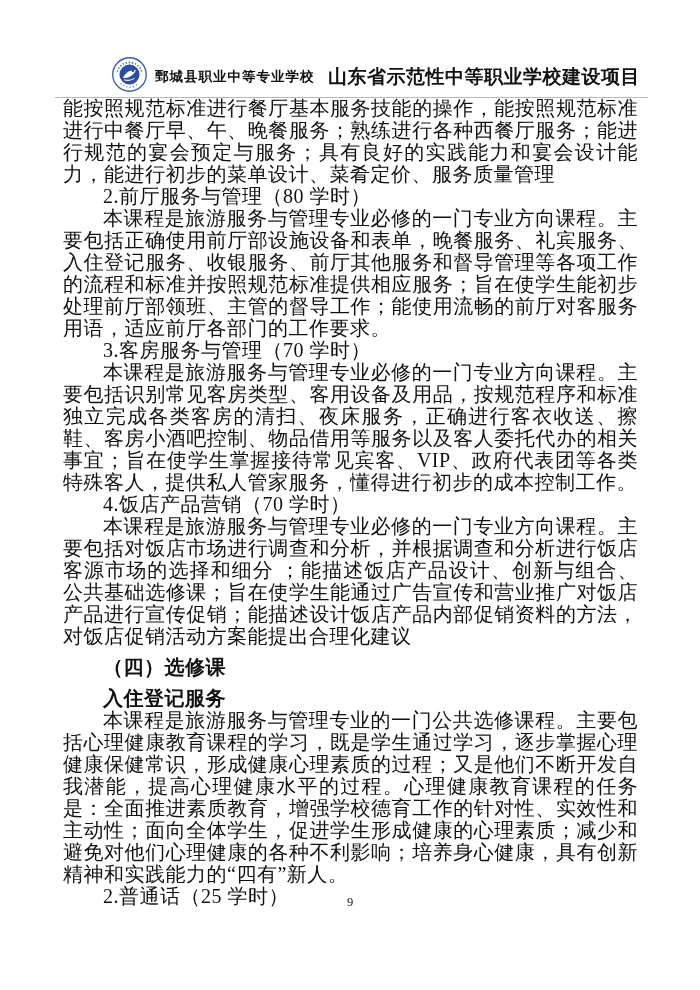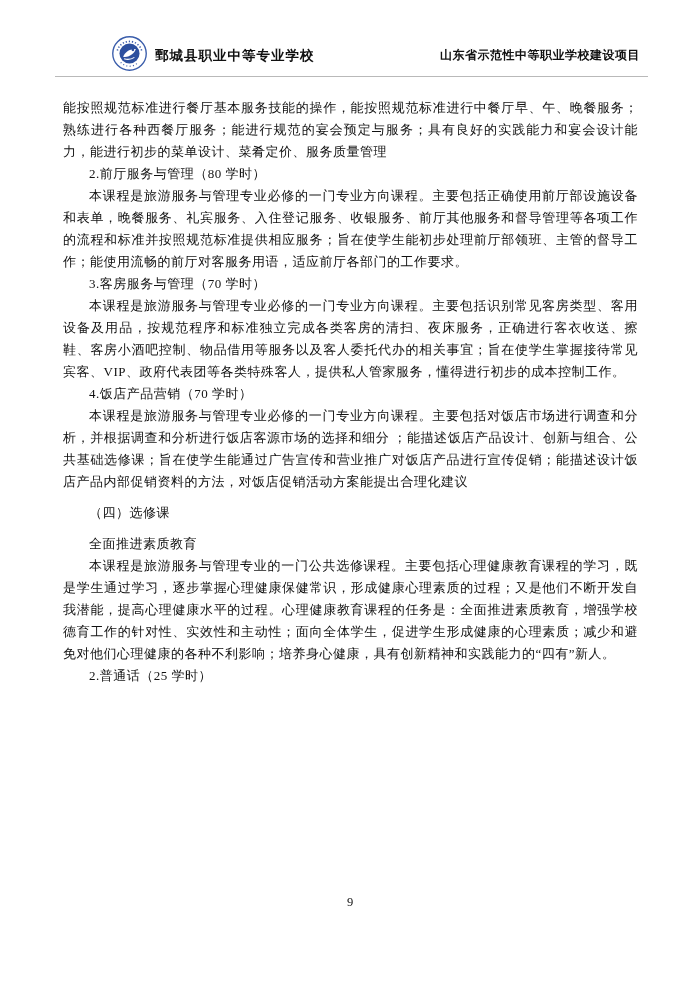--- a/index.html
+++ b/index.html
@@ -9,21 +9,21 @@
     height: 990px;
     margin: 0 auto;
     background: #ffffff;
     font-family: "Liberation Serif", "DejaVu Serif", serif;
     color: #111111;
     overflow: hidden;
     box-sizing: border-box;
   }
   .header {
     position: absolute;
-    top: 35px;
+    top: 56px;
     left: 55px;
     right: 52px;
     height: 42px;
     border-bottom: 1px solid #b9b9b9;
     display: flex;
     align-items: center;
     box-sizing: border-box;
   }
   .header-left {
     display: flex;
@@ -38,44 +38,44 @@
     flex: 0 0 auto;
   }
   .school-name {
     font-size: 13.5px;
     font-weight: bold;
     letter-spacing: 1px;
     white-space: nowrap;
   }
   .header-spacer { flex: 1 1 auto; }
   .project-name {
-    font-size: 12px;
+    font-size: 19px;
     font-weight: bold;
     letter-spacing: 0.5px;
     white-space: nowrap;
     margin-right: 8px;
   }
   .doc-body {
     position: absolute;
     top: 97px;
     left: 63px;
     width: 575px;
-    font-size: 13px;
+    font-size: 20px;
     line-height: 22px;
     letter-spacing: 0.5px;
   }
   .para {
     text-align: justify;
     text-indent: 2em;
     margin: 0;
   }
   .para.continuation { text-indent: 0; }
   .para.section-heading,
   .para.sub-heading {
-    font-weight: normal;
+    font-weight: bold;
     text-align: left;
     margin-top: 9px;
   }
   .page-number {
     position: absolute;
     bottom: 80px;
     left: 0;
     width: 100%;
     text-align: center;
     font-size: 12.5px;
@@ -106,20 +106,20 @@
 
   <div class="doc-body">
       <div class="para continuation">能按照规范标准进行餐厅基本服务技能的操作，能按照规范标准进行中餐厅早、午、晚餐服务；熟练进行各种西餐厅服务；能进行规范的宴会预定与服务；具有良好的实践能力和宴会设计能力，能进行初步的菜单设计、菜肴定价、服务质量管理</div>
       <div class="para course-title">2.前厅服务与管理（80 学时）</div>
       <div class="para body-para">本课程是旅游服务与管理专业必修的一门专业方向课程。主要包括正确使用前厅部设施设备和表单，晚餐服务、礼宾服务、入住登记服务、收银服务、前厅其他服务和督导管理等各项工作的流程和标准并按照规范标准提供相应服务；旨在使学生能初步处理前厅部领班、主管的督导工作；能使用流畅的前厅对客服务用语，适应前厅各部门的工作要求。</div>
       <div class="para course-title">3.客房服务与管理（70 学时）</div>
       <div class="para body-para">本课程是旅游服务与管理专业必修的一门专业方向课程。主要包括识别常见客房类型、客用设备及用品，按规范程序和标准独立完成各类客房的清扫、夜床服务，正确进行客衣收送、擦鞋、客房小酒吧控制、物品借用等服务以及客人委托代办的相关事宜；旨在使学生掌握接待常见宾客、VIP、政府代表团等各类特殊客人，提供私人管家服务，懂得进行初步的成本控制工作。</div>
       <div class="para course-title">4.饭店产品营销（70 学时）</div>
       <div class="para body-para">本课程是旅游服务与管理专业必修的一门专业方向课程。主要包括对饭店市场进行调查和分析，并根据调查和分析进行饭店客源市场的选择和细分 ；能描述饭店产品设计、创新与组合、公共基础选修课；旨在使学生能通过广告宣传和营业推广对饭店产品进行宣传促销；能描述设计饭店产品内部促销资料的方法，对饭店促销活动方案能提出合理化建议</div>
       <div class="para section-heading">（四）选修课</div>
-      <div class="para sub-heading">全面推进素质教育</div>
+      <div class="para sub-heading">入住登记服务</div>
       <div class="para body-para">本课程是旅游服务与管理专业的一门公共选修课程。主要包括心理健康教育课程的学习，既是学生通过学习，逐步掌握心理健康保健常识，形成健康心理素质的过程；又是他们不断开发自我潜能，提高心理健康水平的过程。心理健康教育课程的任务是：全面推进素质教育，增强学校德育工作的针对性、实效性和主动性；面向全体学生，促进学生形成健康的心理素质；减少和避免对他们心理健康的各种不利影响；培养身心健康，具有创新精神和实践能力的“四有”新人。</div>
       <div class="para course-title">2.普通话（25 学时）</div>
     </div>
 
   <div class="page-number">9</div>
 
 </div>
 
 </body></html>

